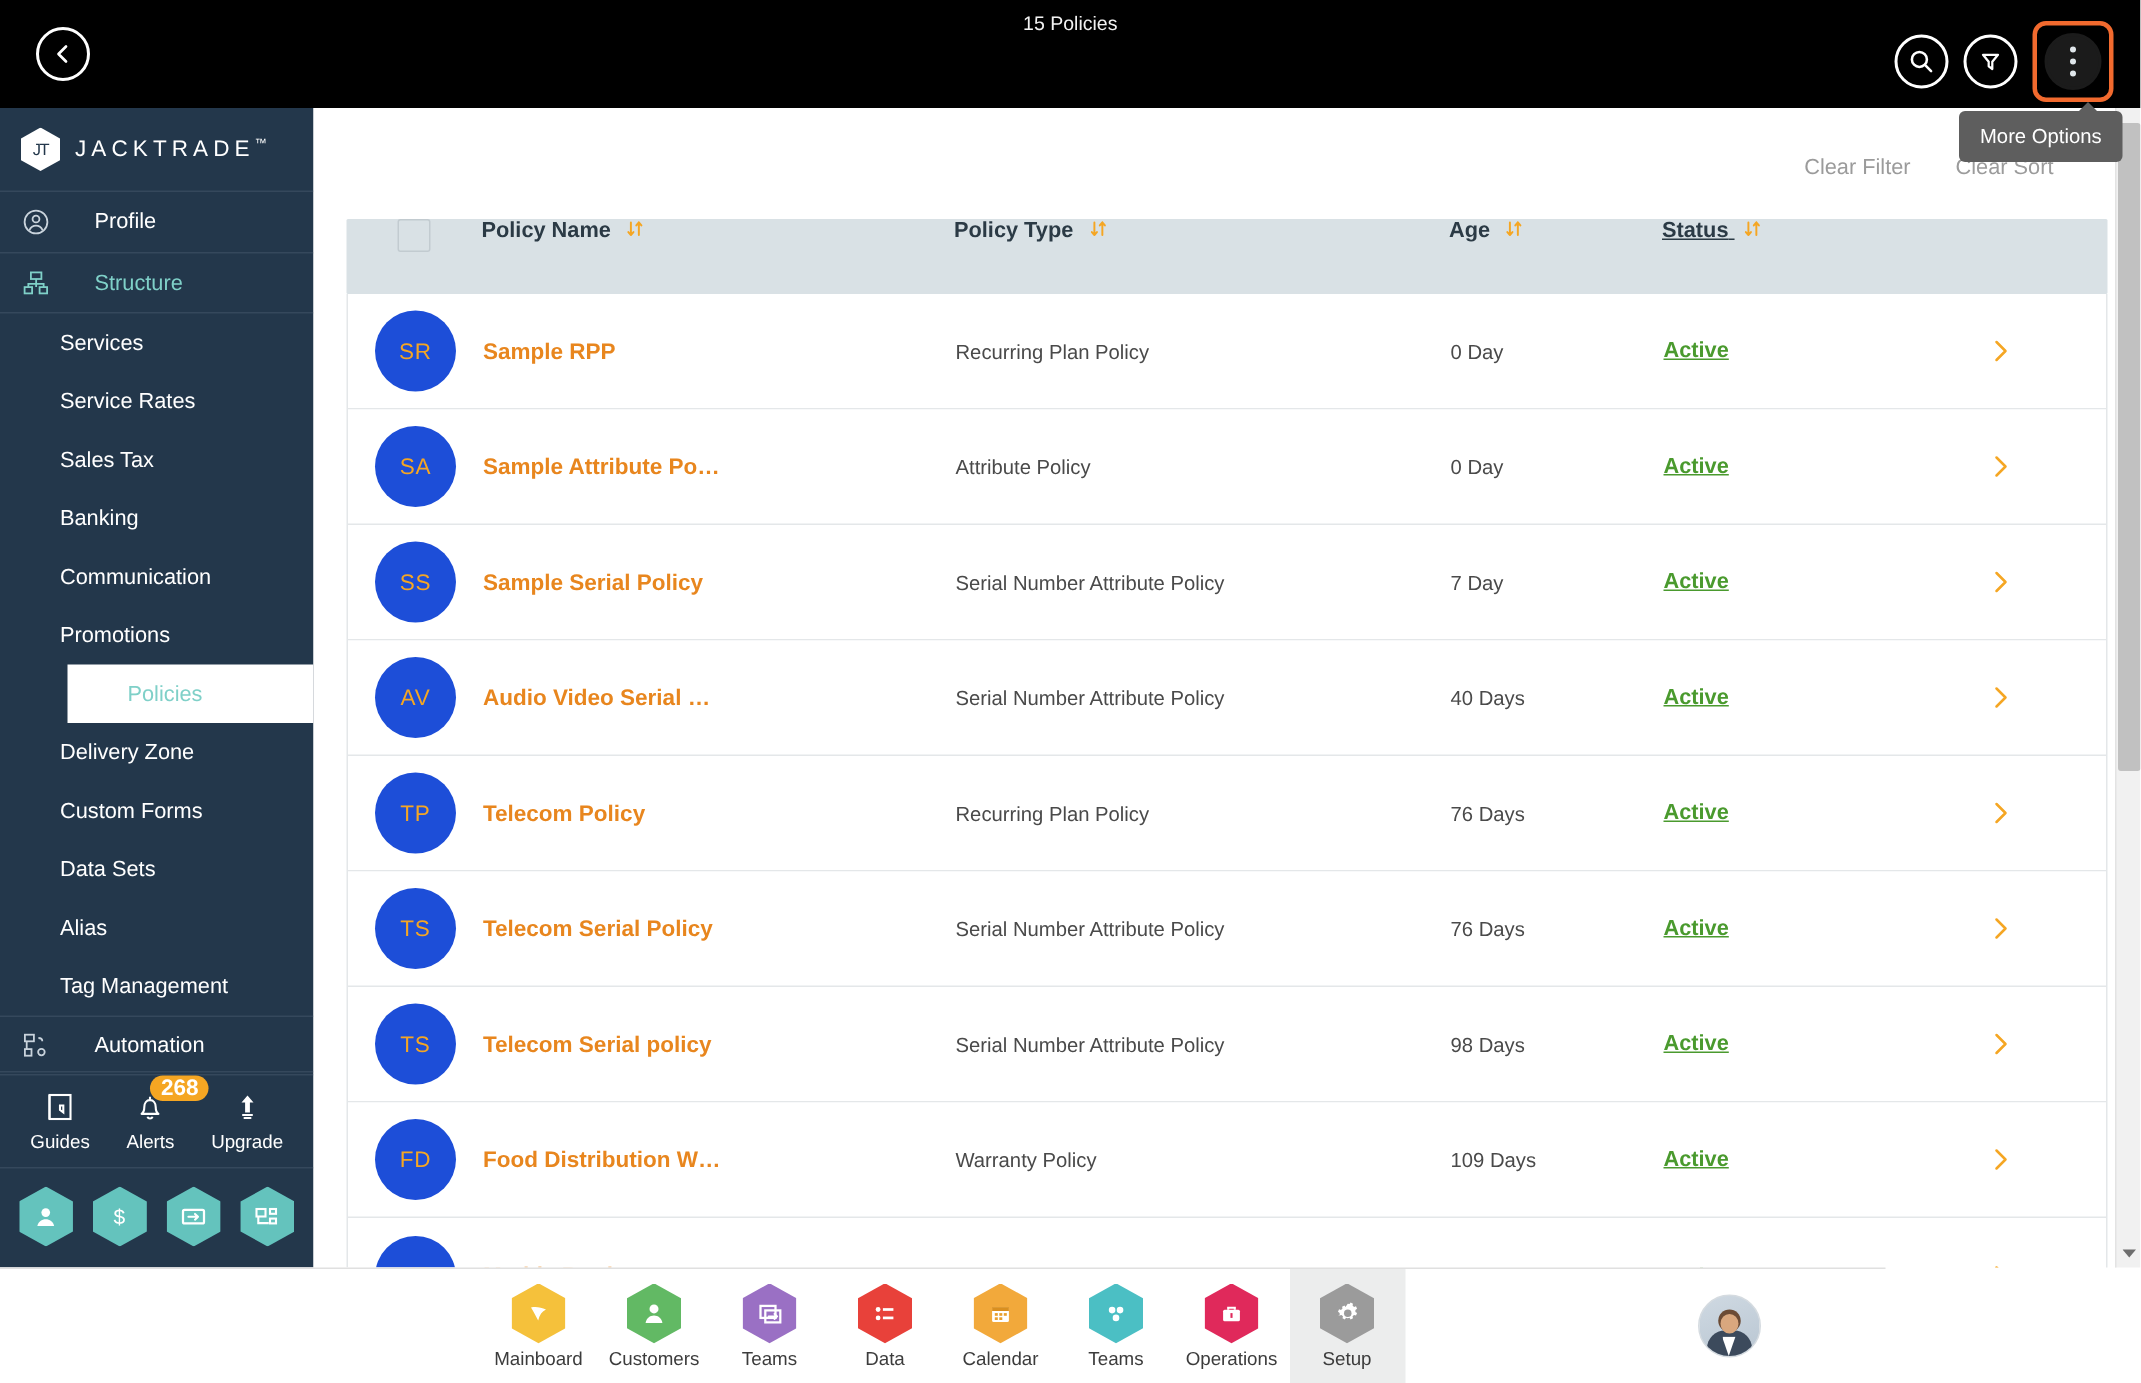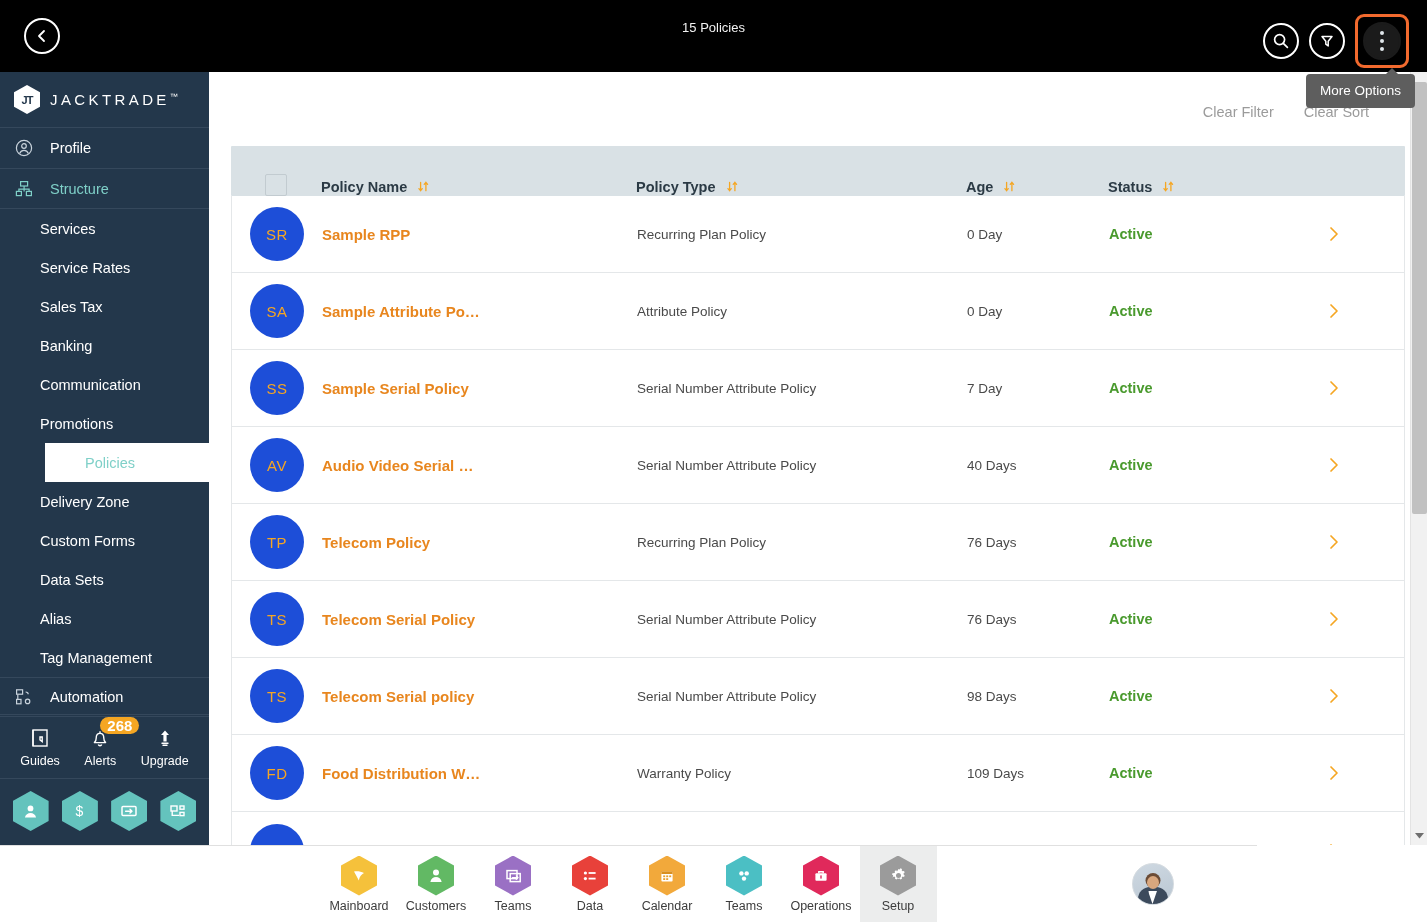--- a/index.html
+++ b/index.html
@@ -20,21 +20,21 @@
     width: 36px; height: 36px; border-radius: 50%;
     border: 2px solid #ffffff; display: flex;
     align-items: center; justify-content: center; cursor: pointer;
   }
   .back-btn svg { display:block; }
   .title-wrap {
     position: absolute; left: 0; top: 8px; width: 1427px;
     text-align: center; pointer-events: none;
   }
   .title-main { font-size: 23px; font-weight: 400; letter-spacing: .2px; line-height: 28px; }
-  .title-sub  { font-size: 13px; font-weight: 400; margin-top: 12px; color: #f2f2f2; }
+  .title-sub  { font-size: 13px; font-weight: 400; margin-top: 0; color: #f2f2f2; }
   .top-actions { position: absolute; right: 18px; top: 14px; display: flex; align-items: center; gap: 10px; }
   .circ-btn {
     width: 36px; height: 36px; border-radius: 50%;
     border: 2px solid #ffffff; display: flex; align-items: center;
     justify-content: center; cursor: pointer; background: transparent;
   }
   .kebab-outline {
     width: 54px; height: 54px; border: 3px solid #f26a2e; border-radius: 9px;
     display: flex; align-items: center; justify-content: center; cursor: pointer;
   }
@@ -65,27 +65,27 @@
   }
   .brand {
     height: 56px; display: flex; align-items: center; gap: 10px;
     padding: 0 14px; border-bottom: 1px solid #35485c;
   }
   .brand-mark {
     width: 26px; height: 29px; background: #ffffff;
     clip-path: polygon(50% 0%, 100% 25%, 100% 75%, 50% 100%, 0% 75%, 0% 25%);
     display:flex; align-items:center; justify-content:center;
   }
-  .brand-mark span { color:#23374b; font-size:11px; font-weight:bold; letter-spacing:-1px; }
+  .brand-mark span { color:#23374b; font-size:11px; font-weight:normal; letter-spacing:-1px; }
   .brand-text { font-size: 15px; letter-spacing: 3.4px; font-weight: 400; }
   .brand-tm { font-size: 8px; vertical-align: super; letter-spacing: 0; }
 
   .nav-group-top { border-bottom: 1px solid #35485c; }
   .nav-item {
-    display: flex; align-items: center; gap: 16px;
+    display: flex; align-items: center; gap: 29px;
     height: 40px; padding: 0 0 0 14px; font-size: 14.5px;
     color: #ffffff; cursor: pointer;
   }
   .nav-item.section { border-bottom: 1px solid #35485c; }
   .nav-item.accent { color: #7fd0c8; }
   .nav-icon { width: 20px; height: 20px; display: flex; align-items: center; justify-content: center; }
   .sub-item {
     height: 39px; display: flex; align-items: center;
     padding-left: 40px; font-size: 14.5px; color: #ffffff; cursor: pointer;
   }
@@ -122,29 +122,29 @@
   }
   .filter-row {
     height: 74px; display: flex; align-items: flex-start;
     justify-content: flex-end; gap: 30px;
     padding: 32px 58px 0 0; font-size: 14.5px; color: #9b9b9b;
   }
   .filter-row span { cursor: pointer; }
 
   .table-wrap { padding: 0 22px 0 22px; }
   .thead {
-    display: flex; align-items: flex-end; height: 50px;
+    display: flex; align-items: flex-start; height: 50px;
     background: #d9e1e5; color: #2b3a45;
     font-size: 14.5px; font-weight: bold; border-radius: 1px;
   }
   .col-chk   { width: 90px; display:flex; align-items:center; justify-content:center; }
   .col-name  { width: 315px; }
   .col-type  { width: 330px; }
   .col-age   { width: 142px; }
-  .col-stat  { width: 180px; }
+  .col-stat  { width: 180px; text-decoration: underline; }
   .col-arrow { width: 90px; display:flex; align-items:center; justify-content:center; }
   .hdr-chk {
     width: 22px; height: 22px; border: 1px solid #c2cbd0;
     background: transparent; border-radius: 2px; cursor: pointer;
   }
   .sort-ico { display:inline-block; margin-left: 6px; vertical-align: -1px; }
 
   .row {
     display: flex; align-items: center; height: 77px;
     border-bottom: 1px solid #e4e7e9; background: #fff;

